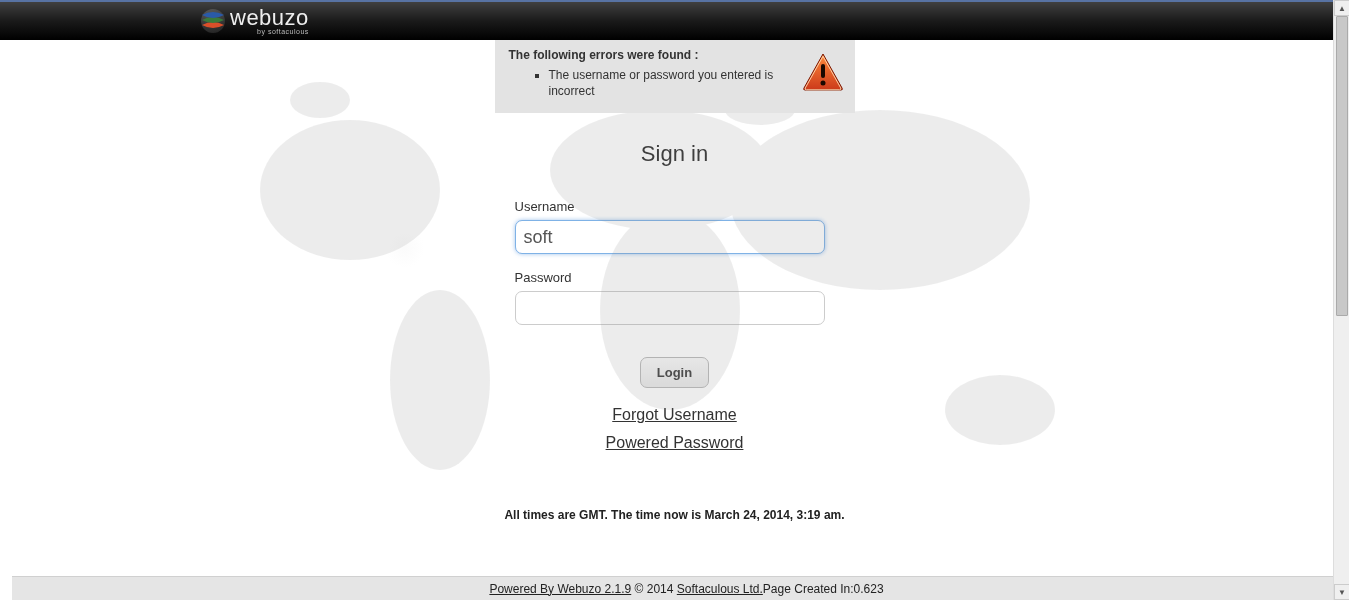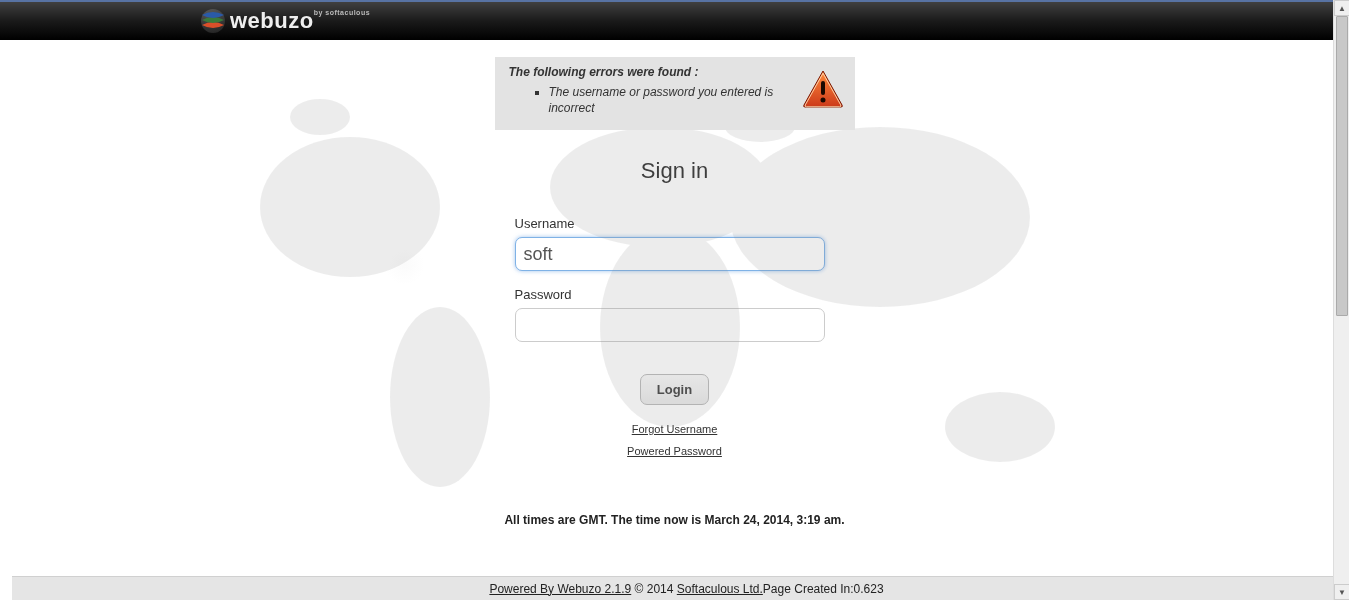--- a/index.html
+++ b/index.html
@@ -52,24 +52,24 @@
       color: #fff;
       gap: 4px;
     }
     .logo-sphere {
       width: 26px; height: 26px;
       position: relative;
     }
     .logo-text {
       color: #eee;
       font-size: 22px;
-      font-weight: 700;
+      font-weight: 400;
       letter-spacing: 0.5px;
       display: flex;
-      flex-direction: row;
+      flex-direction: column;
       line-height: 1;
     }
     .logo-sub {
       font-size: 7px;
       color: #bbb;
       text-align: right;
       margin-top: -1px;
     }
     .content {
       position: relative;
@@ -79,26 +79,25 @@
     }
     .world-bg {
       position: absolute;
       top: 10px; left: 200px;
       width: 950px; height: 460px;
       opacity: 0.15;
       pointer-events: none;
     }
     .error-box {
       width: 360px;
-      margin: 17px auto;
+      margin: 0 auto;
       background: #e3e3e3;
       padding: 8px 14px 12px 14px;
       position: relative;
       font-size: 12px;
-      font-style: italic;
     }
     .error-title { font-weight: bold; margin-bottom: 6px; }
     .error-list { margin-left: 40px; list-style: square; }
     .error-list li { margin-bottom: 2px; max-width: 230px; line-height: 1.3; }
     .error-icon {
       position: absolute;
       right: 10px; top: 12px;
       width: 44px; height: 40px;
     }
     .sign-in-wrap {
@@ -147,21 +146,21 @@
       font-weight: bold;
       color: #444;
       cursor: pointer;
     }
     .links {
       margin-top: 18px;
     }
     .links a {
       display: block;
       color: #333;
-      font-size: 11px;
+      font-size: 16px;
       margin-bottom: 10px;
     }
     .time-line {
       text-align: center;
       font-size: 12px;
       margin-top: 56px;
       font-weight: bold;
       color: #222;
     }
     .footer {

